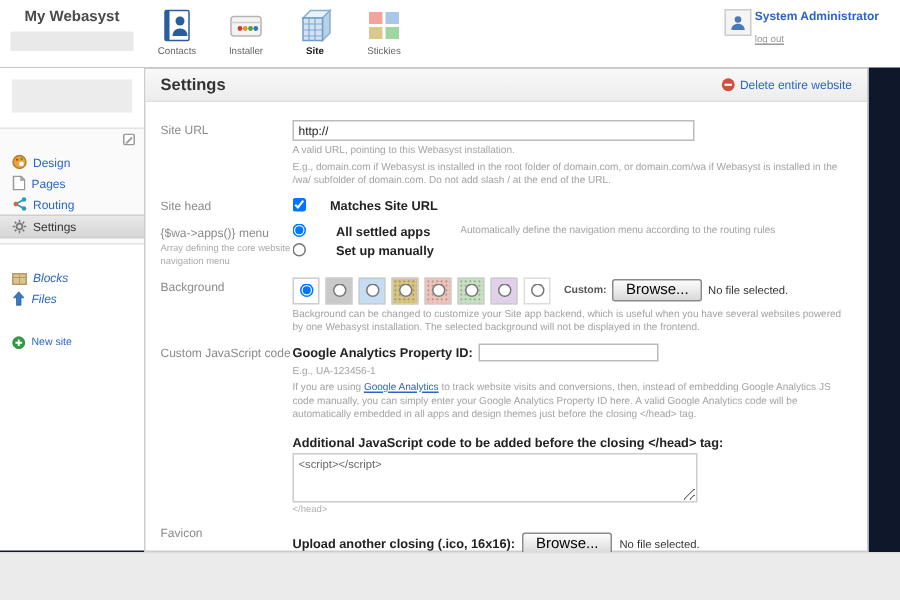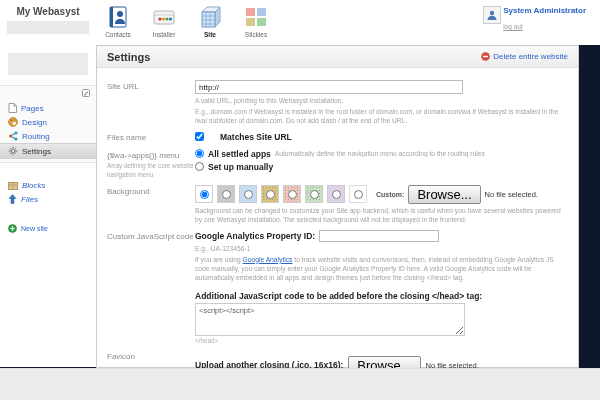--- a/index.html
+++ b/index.html
@@ -49,28 +49,28 @@
 
   .input-wrap { display:flex; align-items:center; width:268px; height:14px; border:1px solid #bbb; background:#fff; padding:0 3px; }
   .input-wrap .prefix { font-size:8px; font-weight:normal; color:#222; }
   .input-wrap input { border:none; outline:none; flex:1; font-size:8px; font-family:inherit; }
   .hint { font-size:6.7px; color:#a3a3a3; line-height:1.35; margin-top:2px; max-width:372px; }
   .hint .link { color:#2b64c8; text-decoration:underline; cursor:pointer; }
 
   .check-line { display:flex; align-items:center; gap:16px; }
   input[type=checkbox], input[type=radio] { width:9px; height:9px; margin:0; cursor:pointer; }
   .bold-label { font-size:8.5px; font-weight:bold; color:#222; }
-  .radio-line { display:flex; align-items:center; gap:4px; margin-bottom:3px; flex-wrap:nowrap; }
+  .radio-line { display:flex; align-items:center; gap:20px; margin-bottom:3px; flex-wrap:nowrap; }
   .inline-hint { font-size:6.7px; color:#a3a3a3; white-space:nowrap; overflow:hidden; }
 
   .swatch-row { display:flex; align-items:center; gap:4px; }
   .swatch { width:18px; height:18px; border:1px solid #ccc; display:flex; align-items:center; justify-content:center; cursor:pointer; }
   .sw-dots { background-image:radial-gradient(rgba(80,80,80,.35) .6px, transparent .7px); background-size:3px 3px; }
   .custom-label { font-size:7px; font-weight:bold; color:#555; margin-left:5px; white-space:nowrap; }
-  .browse-btn { font-size:13px; font-family:inherit; padding:1px 8px; border:1px solid #8a8a8a; border-radius:2px; background:linear-gradient(#fdfdfd,#d9d9d9); cursor:pointer; white-space:nowrap; }
+  .browse-btn { font-size:10px; font-family:inherit; padding:1px 8px; border:1px solid #8a8a8a; border-radius:2px; background:linear-gradient(#fdfdfd,#d9d9d9); cursor:pointer; white-space:nowrap; }
   .file-status { font-size:7.5px; color:#333; white-space:nowrap; }
 
   .ga-line { display:flex; align-items:center; gap:4px; }
   .ga-input { width:120px; height:12px; border:1px solid #bbb; font-size:8px; padding:0 2px; font-family:inherit; }
   .add-label { font-size:8.5px; font-weight:bold; color:#222; margin-top:9px; }
   .js-area { width:270px; height:33px; border:1px solid #ccc; font-family:inherit; font-size:7.5px; color:#666; padding:2px 3px; resize:both; display:block; margin-top:2px; }
   .after-hint { font-size:6.3px; color:#b0b0b0; margin-top:1px; }
 
   .favicon-line { display:flex; align-items:center; gap:5px; margin-top:6px; }
   .stripe { height:8px; background:#e9e9e9; margin:8px 4px 8px 88px; }
@@ -157,34 +157,34 @@
 
     <div class="side-panel">
       <div class="side-head">
         <svg width="8" height="8" viewBox="0 0 8 8">
             <rect x="0.5" y="0.5" width="7" height="7" rx="1" fill="#fff" stroke="#9a9a9a"></rect>
             <path d="M2 5.8L5.6 2.2l0.9 0.9L2.9 6.7 1.8 7z" fill="#9a9a9a"></path>
           </svg>
       </div>
       <ul class="side-menu">
         <li class="side-item">
-          <svg width="9" height="10" viewBox="0 0 9 10">
-              <path d="M1 0.5h5l2.5 2.5v6.5H1z" fill="#fff" stroke="#9a9a9a"></path>
-              <path d="M6 0.5V3h2.5" fill="none" stroke="#9a9a9a"></path>
-            </svg>
-          <span>Pages</span>
-        </li>
-        <li class="side-item">
           <svg width="10" height="10" viewBox="0 0 10 10">
               <circle cx="5" cy="5" r="4.3" fill="#e8a33d" stroke="#b97f22"></circle>
               <circle cx="6.3" cy="6.3" r="1.6" fill="#fff"></circle>
               <circle cx="3.4" cy="3.4" r="0.8" fill="#cc3a2f"></circle>
               <circle cx="6.4" cy="3" r="0.8" fill="#4ba13f"></circle>
             </svg>
           <span>Design</span>
+        </li>
+        <li class="side-item">
+          <svg width="9" height="10" viewBox="0 0 9 10">
+              <path d="M1 0.5h5l2.5 2.5v6.5H1z" fill="#fff" stroke="#9a9a9a"></path>
+              <path d="M6 0.5V3h2.5" fill="none" stroke="#9a9a9a"></path>
+            </svg>
+          <span>Pages</span>
         </li>
         <li class="side-item">
           <svg width="10" height="10" viewBox="0 0 10 10">
               <path d="M8 2L2.5 5L8 8" stroke="#2a9bb5" stroke-width="1.2" fill="none"></path>
               <circle cx="8" cy="2" r="1.5" fill="#2a9bb5"></circle>
               <circle cx="2.5" cy="5" r="1.5" fill="#d95f43"></circle>
               <circle cx="8" cy="8" r="1.5" fill="#2a9bb5"></circle>
             </svg>
           <span>Routing</span>
         </li>
@@ -243,21 +243,21 @@
           <div class="input-wrap">
             <span class="prefix">http://</span>
             <input type="text" value="" style="">
           </div>
           <div class="hint">A valid URL, pointing to this Webasyst installation.</div>
           <div class="hint">E.g., domain.com if Webasyst is installed in the root folder of domain.com, or domain.com/wa if Webasyst is installed in the /wa/ subfolder of domain.com. Do not add slash / at the end of the URL.</div>
         </div>
       </div>
 
       <div class="row">
-        <div class="row-label">Files name</div>
+        <div class="row-label">Site head</div>
         <div class="row-field check-line">
           <input type="checkbox" checked="" style="">
           <span class="bold-label">Matches Site URL</span>
         </div>
       </div>
 
       <div class="row">
         <div class="row-label">
           <div>{$wa-&gt;apps()} menu</div>
           <div class="sub">Array defining the core website navigation menu</div>

